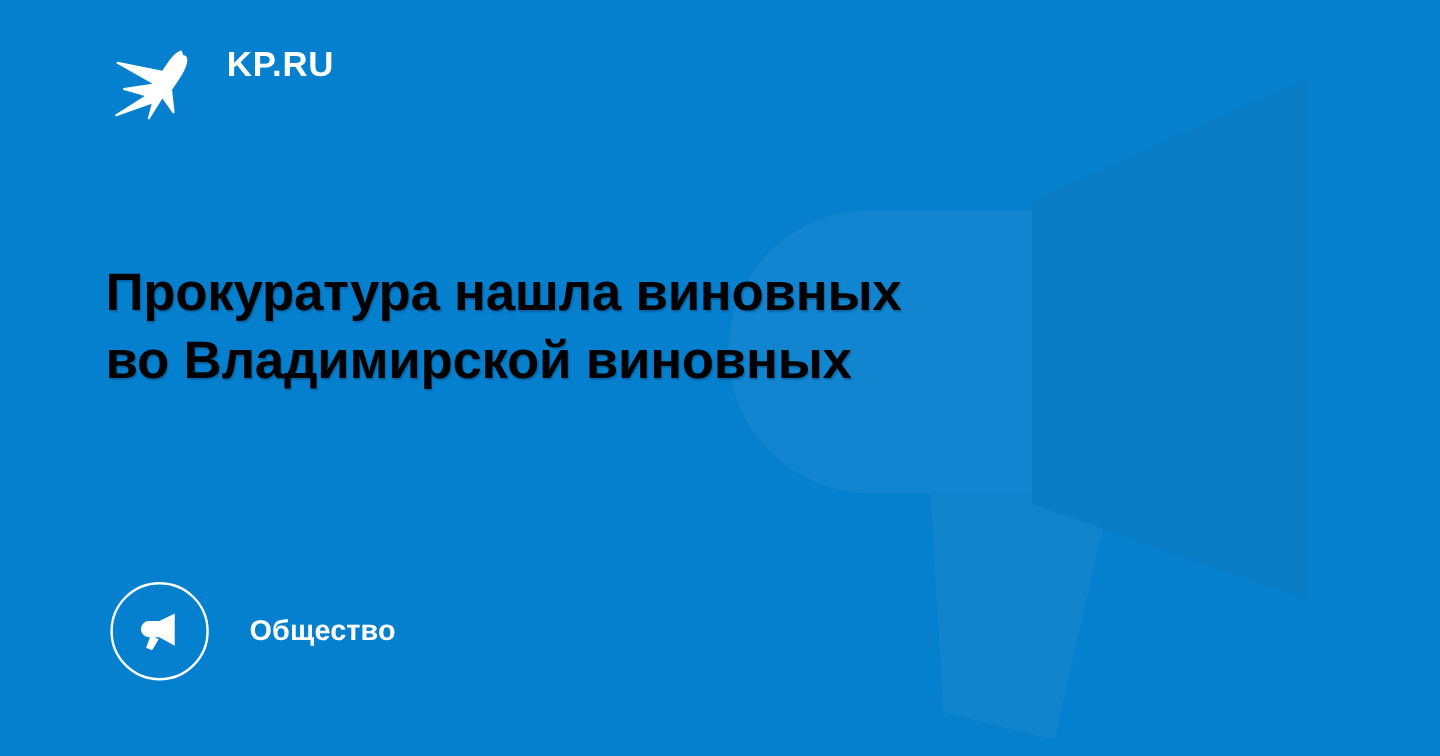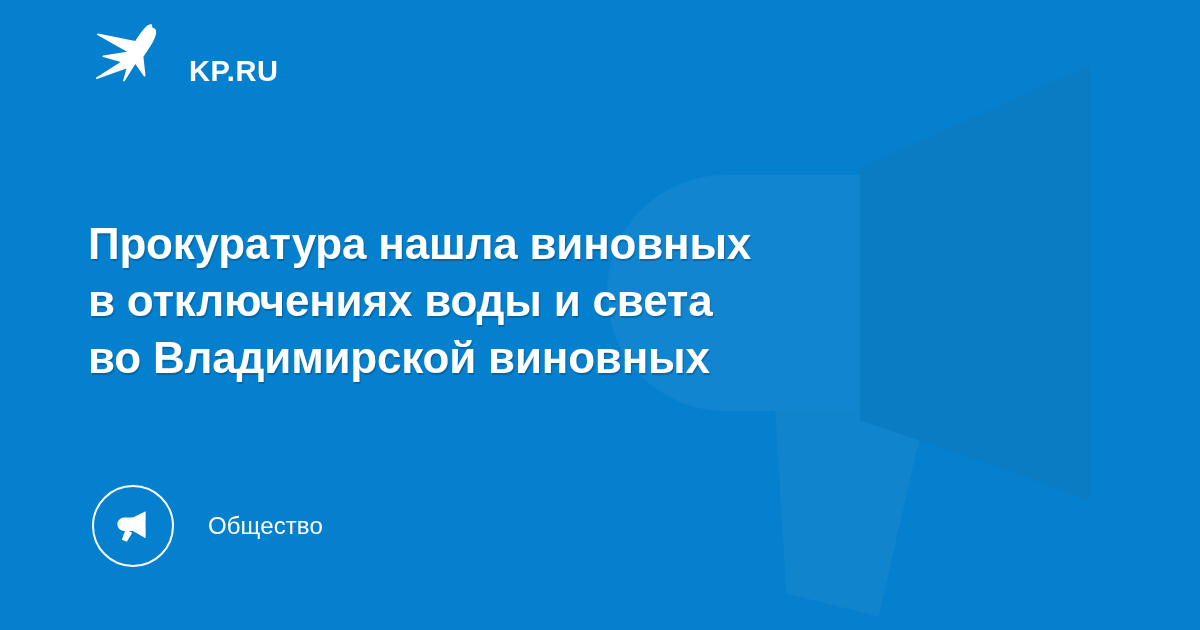--- a/index.html
+++ b/index.html
@@ -24,24 +24,24 @@
     inset: 0;
     pointer-events: none;
     z-index: 0;
   }
   .watermark svg { display: block; width: 1200px; height: 630px; }
 
   
   .brand {
     position: absolute;
     left: 93px;
-    top: 22px;
+    top: 40px;
     height: 64px;
     display: flex;
-    align-items: flex-end;
+    align-items: flex-start;
     z-index: 3;
   }
   .brand-bird {
     width: 74px;
     height: 64px;
     display: block;
     flex: 0 0 auto;
   }
   .brand-bird svg { display: block; width: 74px; height: 64px; }
   .brand-name {
@@ -54,21 +54,21 @@
     white-space: nowrap;
   }
 
   
   .headline {
     position: absolute;
     left: 88px;
     top: 186px;
     width: 900px;
     z-index: 3;
-    color: #ffffff;
+    color: #000000;
     font-size: 44px;
     font-weight: bold;
     line-height: 57px;
     letter-spacing: -0.2px;
     text-shadow: 1px 2px 1px rgba(0, 40, 80, 0.30);
   }
   .headline-line { display: block; white-space: nowrap; }
 
   
   .category {
@@ -89,21 +89,21 @@
     display: flex;
     align-items: center;
     justify-content: center;
     flex: 0 0 auto;
   }
   .category-circle svg { display: block; width: 42px; height: 42px; }
   .category-label {
     margin-left: 34px;
     color: #ffffff;
     font-size: 24px;
-    font-weight: normal;
+    font-weight: bold;
     line-height: 1;
     white-space: nowrap;
     letter-spacing: 0.1px;
   }
 </style>
 </head>
 <body>
 
 <div id="card">
 
@@ -151,21 +151,20 @@
                  c1.1 -2.5 2.1 -5.4 1.6 -8.0
                  c-0.3 -1.6 -1.4 -3.0 -3.3 -2.8
                  z"></path>
       </svg>
     </span>
     <span class="brand-name">KP.RU</span>
   </div>
 
   <h1 class="headline">
     <span class="headline-line">Прокуратура нашла виновных</span>
-    <span class="headline-line">в отключениях воды и света</span>
     <span class="headline-line">во Владимирской виновных</span>
   </h1>
 
   <div class="category">
     <span class="category-circle">
       <span>
         <svg viewBox="0 0 42 42" xmlns="http://www.w3.org/2000/svg" aria-hidden="true">
 
           <path fill="#ffffff" d="M33.6 6.2 L33.6 33.2 L20.0 25.6 L20.0 13.0 Z"></path>
 

